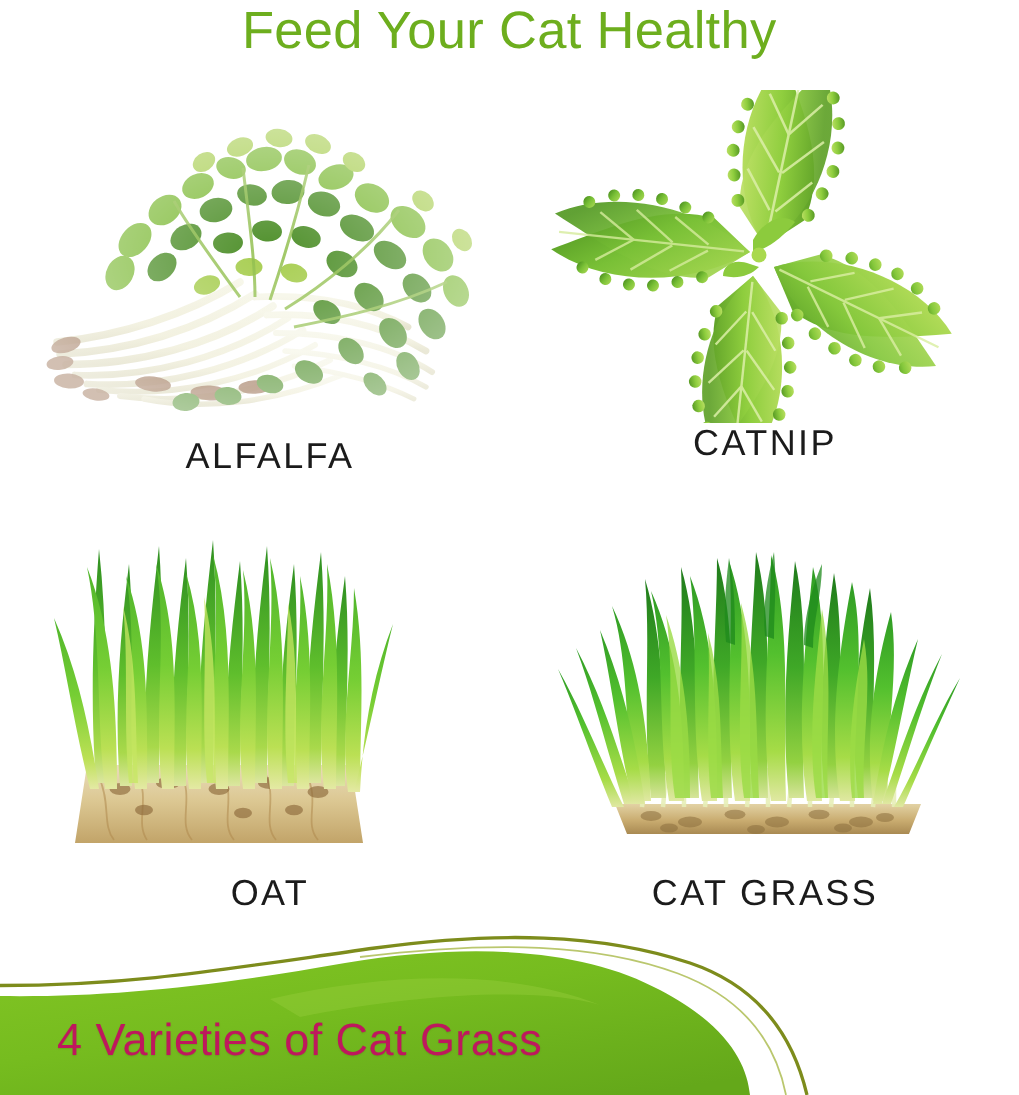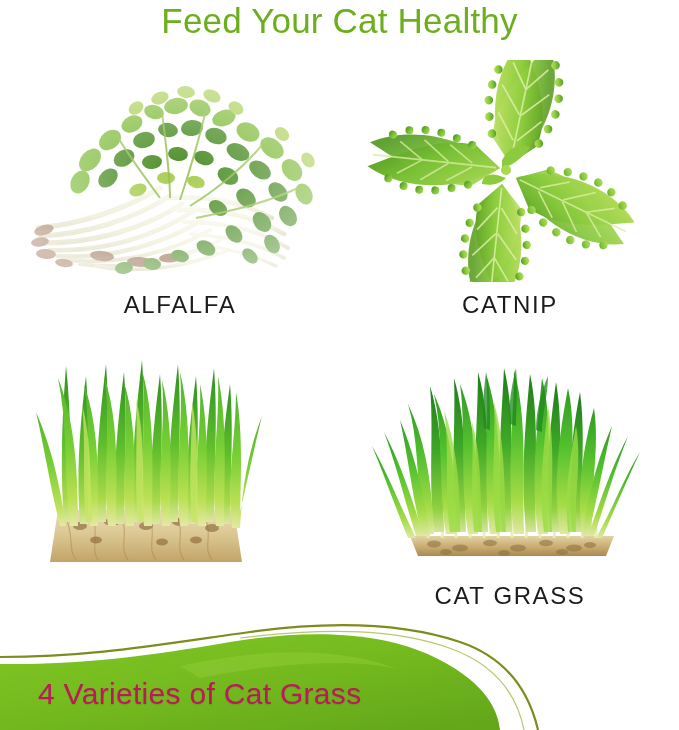--- a/index.html
+++ b/index.html
@@ -53,21 +53,21 @@
     font-weight: 400;
     white-space: nowrap;
   }
 
   #cell-alfalfa { left: 20px;  top: 78px;  width: 320px; height: 250px; }
   #cell-catnip  { left: 350px; top: 60px;  width: 320px; height: 268px; }
   #cell-oat     { left: 20px;  top: 350px; width: 320px; height: 268px; }
   #cell-catgrass{ left: 350px; top: 360px; width: 320px; height: 258px; }
 
   #cell-alfalfa .cell-label { top: 213px; }
-  #cell-catnip  .cell-label { top: 231px; }
+  #cell-catnip  .cell-label { top: 222px; }
   #cell-oat     .cell-label { top: 232px; }
   #cell-catgrass .cell-label { top: 222px; }
 
   
   #banner {
     position: absolute;
     left: 0;
     bottom: 0;
     width: 679px;
     height: 112px;
@@ -415,20 +415,21 @@
           <path d="M216 178 C226 138 234 98 242 66 C228 102 222 138 220 178 Z"></path>
         </g>
 
         <g fill="#C7E763" opacity="0.75">
           <path d="M66 172 C62 134 66 92 62 54 C72 92 70 134 72 172 Z"></path>
           <path d="M118 172 C114 132 118 88 116 48 C126 90 122 132 124 172 Z"></path>
           <path d="M172 172 C168 134 172 90 172 52 C180 92 176 134 178 172 Z"></path>
         </g>
       </g>
     </svg>
+    <div class="cell-label">OAT</div>
   </div>
 
   <div class="cell" id="cell-catgrass">
     <svg class="art" width="320" height="212" viewBox="0 0 320 212">
       <defs>
         <linearGradient id="cgBlade" x1="0" y1="0" x2="0" y2="1">
           <stop offset="0%" stop-color="#2E9B24"></stop>
           <stop offset="40%" stop-color="#53C02E"></stop>
           <stop offset="80%" stop-color="#A6DC47"></stop>
           <stop offset="100%" stop-color="#E0E8A2"></stop>

